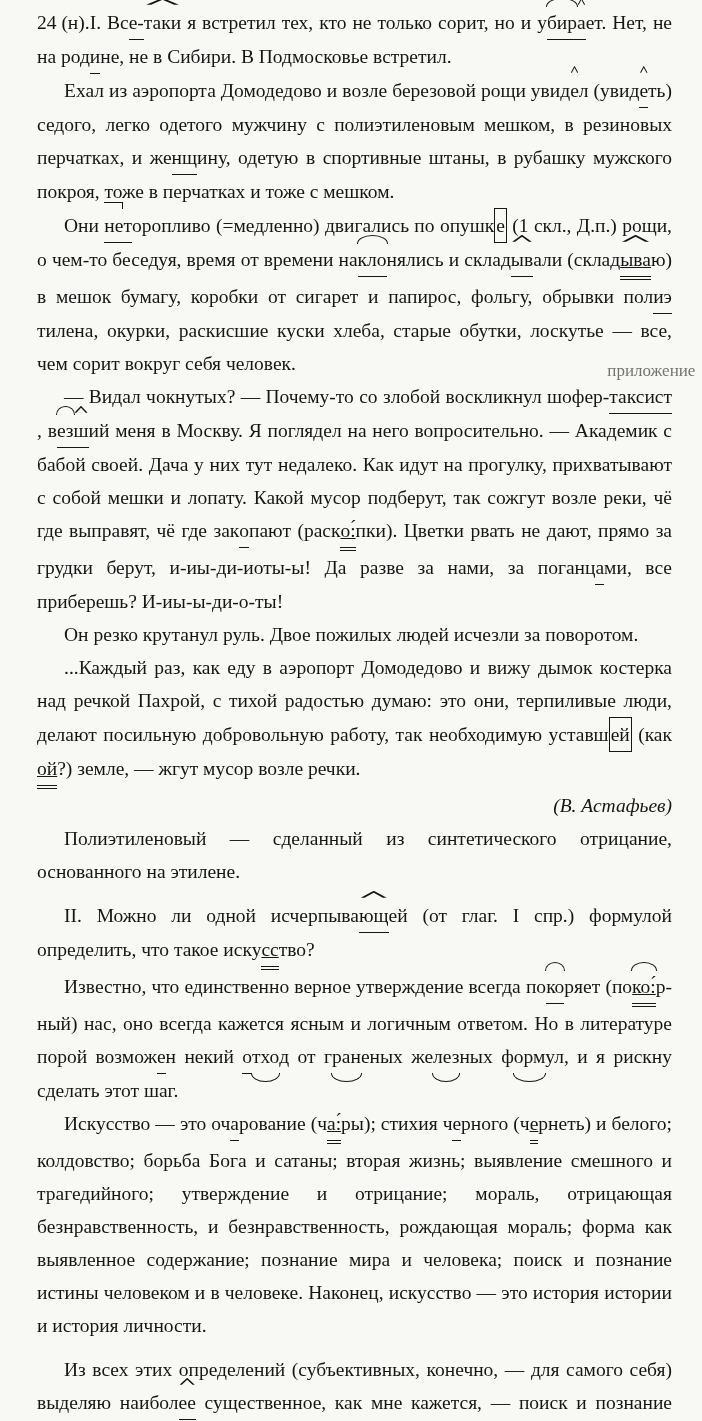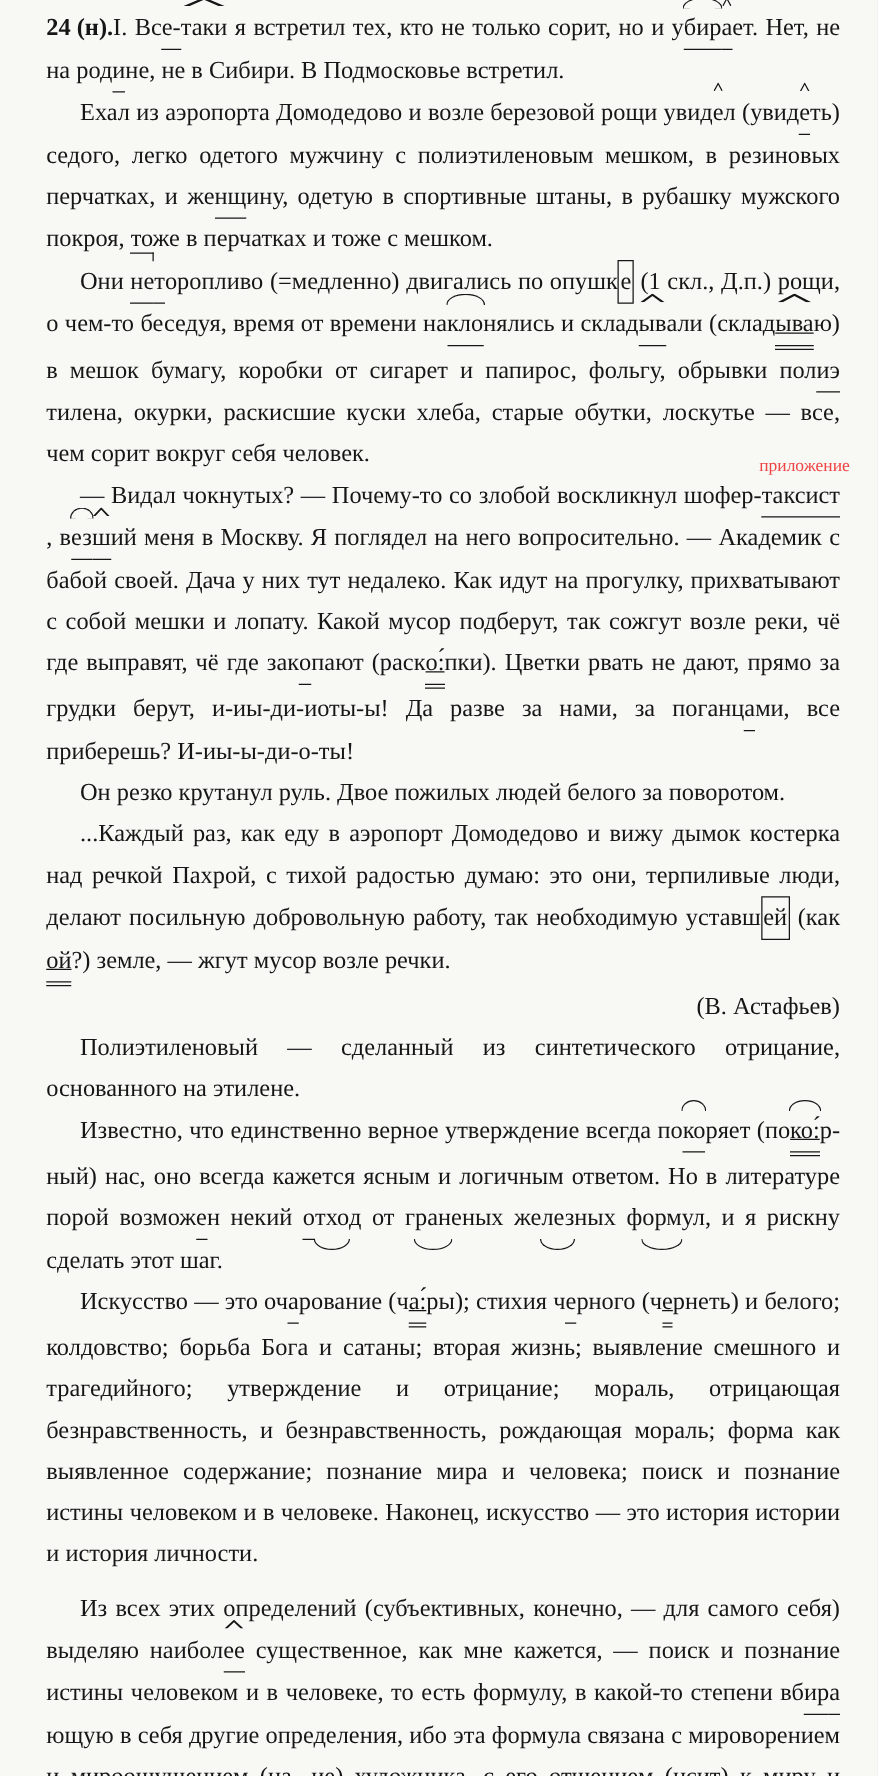--- a/index.html
+++ b/index.html
@@ -12,25 +12,25 @@
     padding:6px 30px 12px 37px;
     font-family:"Liberation Serif", "DejaVu Serif", serif;
     font-size:19.5px;
     line-height:33px;
     color:#161616;
     text-align:justify;
   }
   p.para { margin:0; }
   p.indent { text-indent:27px; }
   p.right { text-align:right; }
-  p.italic { }
+  p.italic { font-style:italic; }
   p.gap-top { margin-top:11px; }
 
   .seg { position:relative; display:inline-block; text-indent:0; white-space:nowrap; }
-  .m-b { font-weight:700; }
+  .m-b { font-weight:400; }
 
   
   .m-u { border-bottom:1.6px solid currentColor; }
   
   .m-uu { border-bottom:4px double currentColor;text-decoration:underline; }
   
   .m-box { border:1.3px solid currentColor; padding:0 1px; }
   
   .m-hat::before {
     content:""; position:absolute; left:6%; right:6%; top:-0.42em; height:0.36em;
@@ -51,34 +51,35 @@
   }
   
   .m-pre::before {
     content:""; position:absolute; left:0; right:0; top:-0.36em; height:0.30em;
     border-top:1.6px solid currentColor; border-right:1.6px solid currentColor;
   }
   
   .labeled { }
   .morph-label {
     position:absolute; left:-2px; top:-0.88em;
-    font-size:14px; line-height:12px; font-style:normal;
-    white-space:nowrap; color:#ef4444;
+    font-size:17px; line-height:12px; font-style:normal;
+    white-space:nowrap; color:#737373;
   }
 </style>
 </head>
 <body>
 
 <main data-name="document-page">
   <div data-name="document-text">
       <p class="para" data-name="exercise-intro-paragraph"><span class="seg m-b" data-name="exercise-number">24 (н). </span>I. Вс<span class="seg m-u" data-name="morpheme-annotation">е-</span><span class="seg m-hat" data-name="morpheme-annotation">таки</span> я встретил тех, кто не только сорит, но и у<span class="seg m-arc m-u" data-name="morpheme-annotation">бир</span><span class="seg m-hat m-u" data-name="morpheme-annotation">а</span>ет. Нет, не на род<span class="seg m-u" data-name="morpheme-annotation">и</span>не, не в Сибири. В Подмосковье встретил.</p>
       <p class="para indent" data-name="paragraph">Ехал из аэропорта Домодедово и возле березовой рощи увид<span class="seg m-hat" data-name="morpheme-annotation">е</span>л (увид<span class="seg m-hat m-u" data-name="morpheme-annotation">е</span>ть) седого, легко одетого мужчину с полиэтиленовым мешком, в резиновых перчатках, и же<span class="seg m-u" data-name="morpheme-annotation">нщ</span>ину, одетую в спортивные штаны, в рубашку мужского покроя, тоже в перчатках и тоже с мешком.</p>
       <p class="para indent" data-name="paragraph">Они <span class="seg m-pre m-u" data-name="morpheme-annotation">не</span><span class="seg m-u" data-name="morpheme-annotation">т</span>оропливо (=медленно) двигались по опушк<span class="seg m-box m-u" data-name="morpheme-annotation">е</span> (1 скл., Д.п.) рощи, о чем-то беседуя, время от времени на<span class="seg m-arc m-u" data-name="morpheme-annotation">кло</span>нялись и склад<span class="seg m-hat m-u" data-name="morpheme-annotation">ыв</span>али (склад<span class="seg m-hat m-uu" data-name="morpheme-annotation">ыва</span>ю) в мешок бумагу, коробки от сигарет и папирос, фольгу, обрывки пол<span class="seg m-u" data-name="morpheme-annotation">иэ</span>тилена, окурки, раскисшие куски хлеба, старые обутки, лоскутье — все, чем сорит вокруг себя человек.</p>
       <p class="para indent" data-name="dialogue-paragraph">— Видал чокнутых? — Почему-то со злобой воскликнул шофер-<span class="seg m-u labeled" data-name="labeled-word">таксист<span class="morph-label" data-name="annotation-label">приложение</span></span>, в<span class="seg m-arc m-u" data-name="morpheme-annotation">ез</span><span class="seg m-hat m-u" data-name="morpheme-annotation">ш</span>ий меня в Москву. Я поглядел на него вопросительно. — Академик с бабой своей. Дача у них тут недалеко. Как идут на прогулку, прихватывают с собой мешки и лопату. Какой мусор подберут, так сожгут возле реки, чё где выправят, чё где зак<span class="seg m-u" data-name="morpheme-annotation">о</span>пают (раск<span class="seg m-uu" data-name="morpheme-annotation">о:́</span>пки). Цветки рвать не дают, прямо за грудки берут, и-иы-ди-иоты-ы! Да разве за нами, за поганц<span class="seg m-u" data-name="morpheme-annotation">а</span>ми, все приберешь? И-иы-ы-ди-о-ты!</p>
-      <p class="para indent" data-name="paragraph">Он резко крутанул руль. Двое пожилых людей белого за поворотом.</p>
+      <p class="para indent" data-name="paragraph">Он резко крутанул руль. Двое пожилых людей исчезли за поворотом.</p>
       <p class="para indent" data-name="paragraph">...Каждый раз, как еду в аэропорт Домодедово и вижу дымок костерка над речкой Пахрой, с тихой радостью думаю: это они, терпиливые люди, делают посильную добровольную работу, так необходимую уставш<span class="seg m-box m-u" data-name="morpheme-annotation">ей</span> (как<span class="seg m-uu" data-name="morpheme-annotation">ой</span>?) земле, — жгут мусор возле речки.</p>
       <p class="para right italic" data-name="attribution">(В. Астафьев)</p>
       <p class="para indent" data-name="definition-paragraph">Полиэтиленовый — сделанный из синтетического отрицание, основанного на этилене.</p>
+      <p class="para indent gap-top" data-name="paragraph">II. Можно ли одной исчерпыва<span class="seg m-hat m-u" data-name="morpheme-annotation">ющ</span>ей (от глаг. I спр.) формулой определить, что такое иску<span class="seg m-uu" data-name="morpheme-annotation">сс</span>тво?</p>
       <p class="para indent" data-name="paragraph">Известно, что единственно верное утверждение всегда по<span class="seg m-arc m-u" data-name="morpheme-annotation">ко</span>ряет (по<span class="seg m-arc m-uu" data-name="morpheme-annotation">ко:́</span>р-ный) нас, оно всегда кажется ясным и логичным ответом. Но в литературе порой возмож<span class="seg m-u" data-name="morpheme-annotation">е</span>н некий <span class="seg m-u" data-name="morpheme-annotation">о</span><span class="seg m-arcb" data-name="morpheme-annotation">тхо</span>д от г<span class="seg m-arcb" data-name="morpheme-annotation">ран</span>еных же<span class="seg m-arcb" data-name="morpheme-annotation">лез</span>ных ф<span class="seg m-arcb" data-name="morpheme-annotation">орм</span>ул, и я рискну сделать этот шаг.</p>
       <p class="para indent" data-name="paragraph">Искусство — это оч<span class="seg m-u" data-name="morpheme-annotation">а</span>рование (ч<span class="seg m-uu" data-name="morpheme-annotation">а:́</span>ры); стихия ч<span class="seg m-u" data-name="morpheme-annotation">е</span>рного (ч<span class="seg m-uu" data-name="morpheme-annotation">е</span>рнеть) и белого; колдовство; борьба Бога и сатаны; вторая жизнь; выявление смешного и трагедийного; утверждение и отрицание; мораль, отрицающая безнравственность, и безнравственность, рождающая мораль; форма как выявленное содержание; познание мира и человека; поиск и познание истины человеком и в человеке. Наконец, искусство — это история истории и история личности.</p>
       <p class="para indent gap-top" data-name="paragraph">Из всех этих определений (субъективных, конечно, — для самого себя) выделяю наибол<span class="seg m-hat m-u" data-name="morpheme-annotation">ее</span> существенное, как мне кажется, — поиск и познание истины человеком и в человеке, то есть формулу, в какой-то степени вб<span class="seg m-u" data-name="morpheme-annotation">ир</span><span class="seg m-u" data-name="morpheme-annotation">а</span>ющую в себя другие определения, ибо эта формула связана с мироворением и мироощущением (на -ие) художника, с его отшением (нсит) к миру и смыслу человеческого сущствования (сущственный) в данном мире. Как невозможно, так и бессмысленно втискивать в прокрустово ложе формулы книгу того или иного писател, вкладать (вкладю) ключ-отмычку в замок его твой, с мерностью задаваясь мыслью таким образом все понять, оценить и расчленить, найти схему, шифр к роману или рассказу.</p>
     </div>
 </main>
 
 </body></html>

